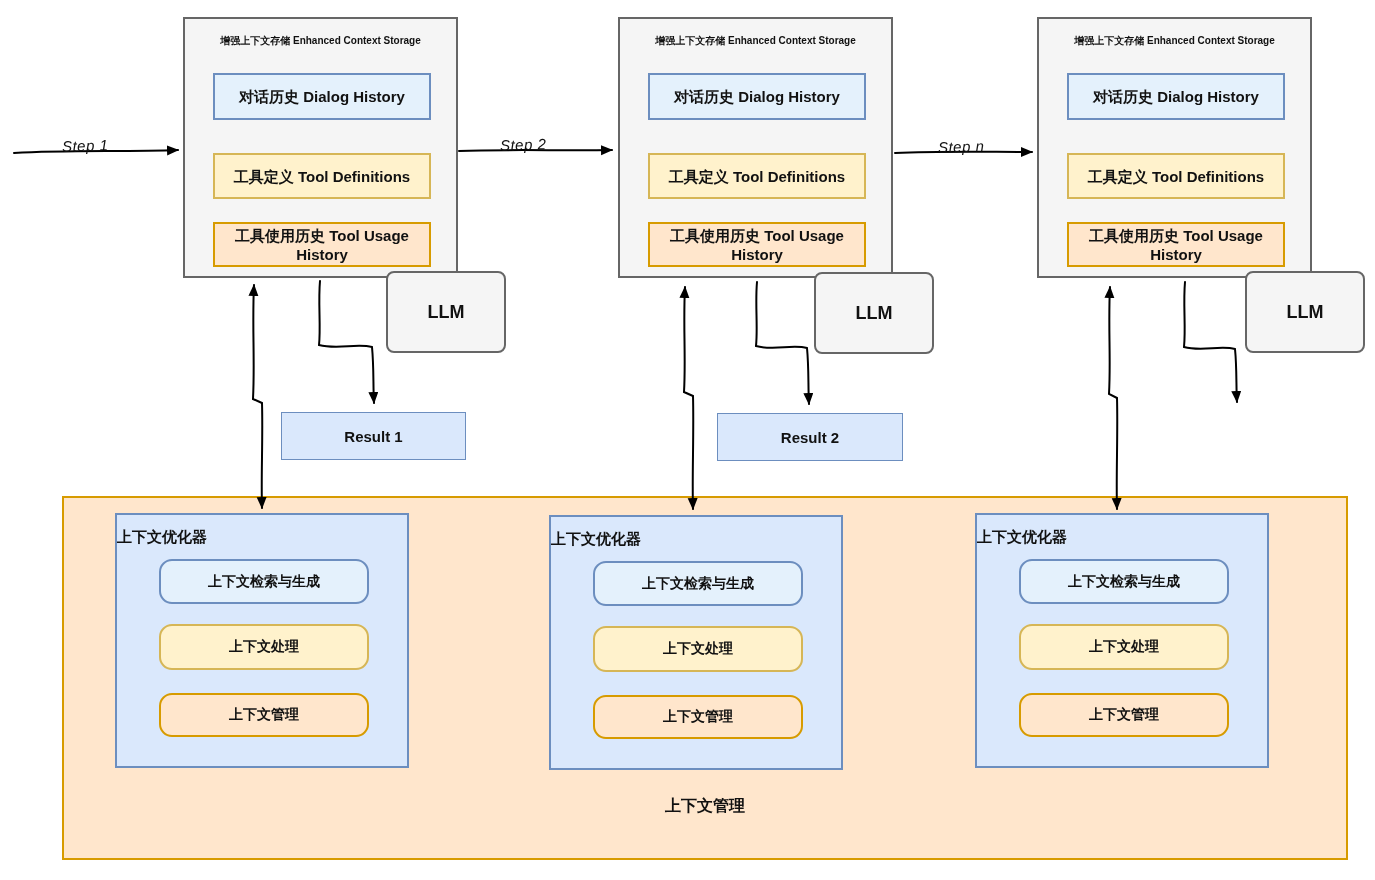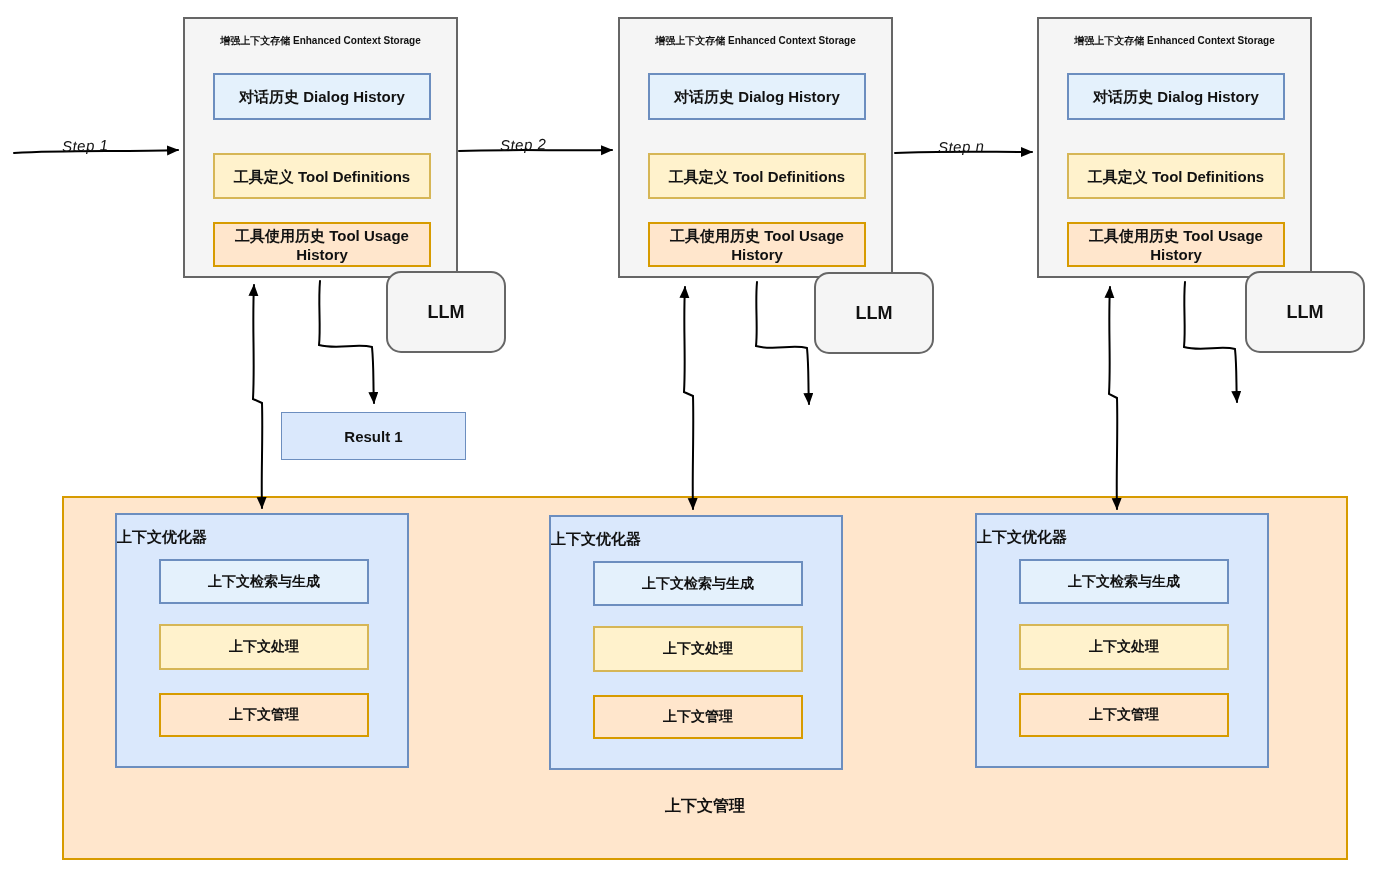--- a/index.html
+++ b/index.html
@@ -24,21 +24,21 @@
     font-weight:bold;font-size:15px;line-height:19px;padding:2px 4px;
   }
   .item-blue  {background:var(--blue-light-fill,#e4f1fc);border:2px solid var(--blue-border,#6c8ebf);}
   .item-yellow{background:var(--yellow-fill,#fff2cc);border:2px solid var(--yellow-border,#d6b656);}
   .item-orange{background:var(--orange-fill,#ffe6cc);border:2px solid var(--orange-border,#d79b00);}
   .item1{top:54px;height:47px;}
   .item2{top:134px;height:46px;}
   .item3{top:203px;height:45px;}
   
   .llm{
-    width:120px;height:82px;border-radius:15px;z-index:3;
+    width:120px;height:82px;border-radius:8px;z-index:3;
     background:var(--storage-fill,#f5f5f5);border:2px solid var(--storage-border,#666);
     display:flex;align-items:center;justify-content:center;
     font-weight:bold;font-size:18px;
   }
   
   .result{
     height:48px;z-index:2;
     background:var(--blue-fill,#dae8fc);border:1.5px solid var(--blue-border,#6c8ebf);
     display:flex;align-items:center;justify-content:center;
     font-weight:bold;font-size:15px;
@@ -54,21 +54,21 @@
   }
   
   .optimizer{
     width:294px;height:255px;z-index:1;
     background:var(--blue-fill,#dae8fc);border:2px solid var(--blue-border,#6c8ebf);
   }
   .optimizer-title{margin-top:13px;text-align:left;font-weight:bold;font-size:15px;}
   .osub{
     position:absolute;left:42px;width:210px;box-sizing:border-box;
     display:flex;align-items:center;justify-content:center;text-align:center;
-    font-weight:bold;font-size:14px;
+    font-weight:bold;font-size:14px;border-radius:13px;
   }
   .osub1{top:44px;height:45px;}
   .osub2{top:109px;height:46px;}
   .osub3{top:178px;height:44px;}
   
   .arrows{position:absolute;left:0;top:0;z-index:5;pointer-events:none;}
   .arrows path{stroke:var(--arrow,#000);stroke-width:2;fill:none;stroke-linecap:round;}
   .arrows marker path{fill:var(--arrow,#000);stroke:none;}
   
   .step-label{
@@ -101,20 +101,21 @@
   </div>
   <div class="step-label" style="left:62px;top:137px;">Step 1</div>
 
   <div class="node storage" style="left:618px;top:17px;">
     <div class="storage-title">增强上下文存储 Enhanced Context Storage</div>
     <div class="item item-blue item1">对话历史 Dialog History</div>
     <div class="item item-yellow item2">工具定义 Tool Definitions</div>
     <div class="item item-orange item3">工具使用历史 Tool Usage History</div>
   </div>
   <div class="node llm" style="left:814px;top:272px;">LLM</div>
+  <div class="node result" style="left:717px;top:413px;width:186px;">Result 2</div>
   <div class="node optimizer" style="left:549px;top:515px;">
     <div class="optimizer-title">上下文优化器</div>
     <div class="osub item-blue osub1">上下文检索与生成</div>
     <div class="osub item-yellow osub2">上下文处理</div>
     <div class="osub item-orange osub3">上下文管理</div>
   </div>
   <div class="step-label" style="left:500px;top:136px;">Step 2</div>
 
   <div class="node storage" style="left:1037px;top:17px;">
     <div class="storage-title">增强上下文存储 Enhanced Context Storage</div>

